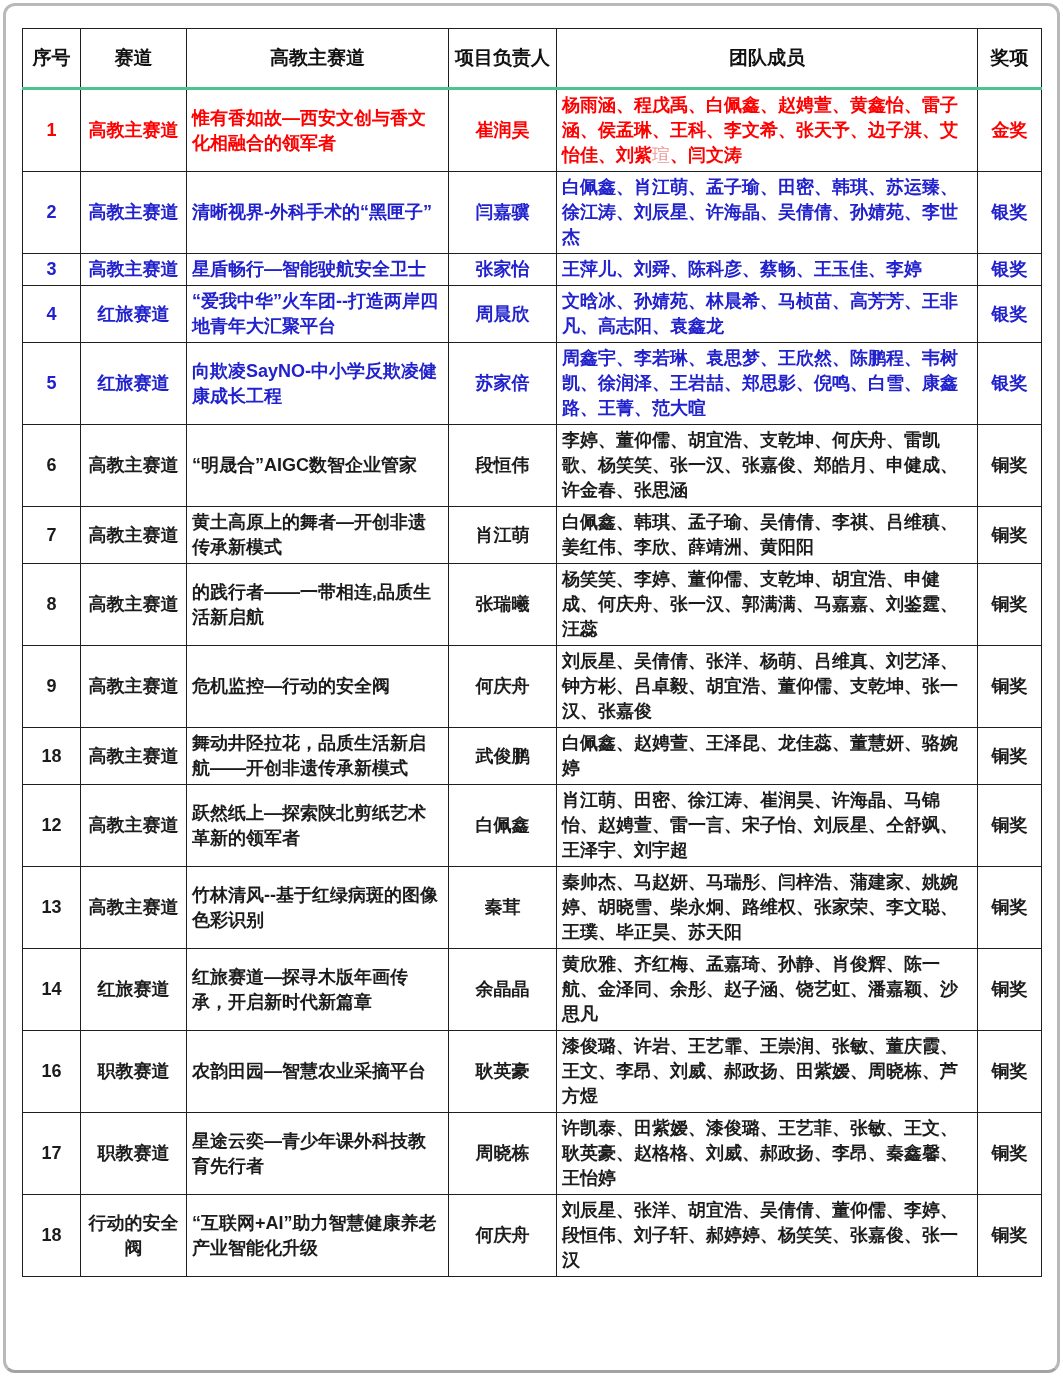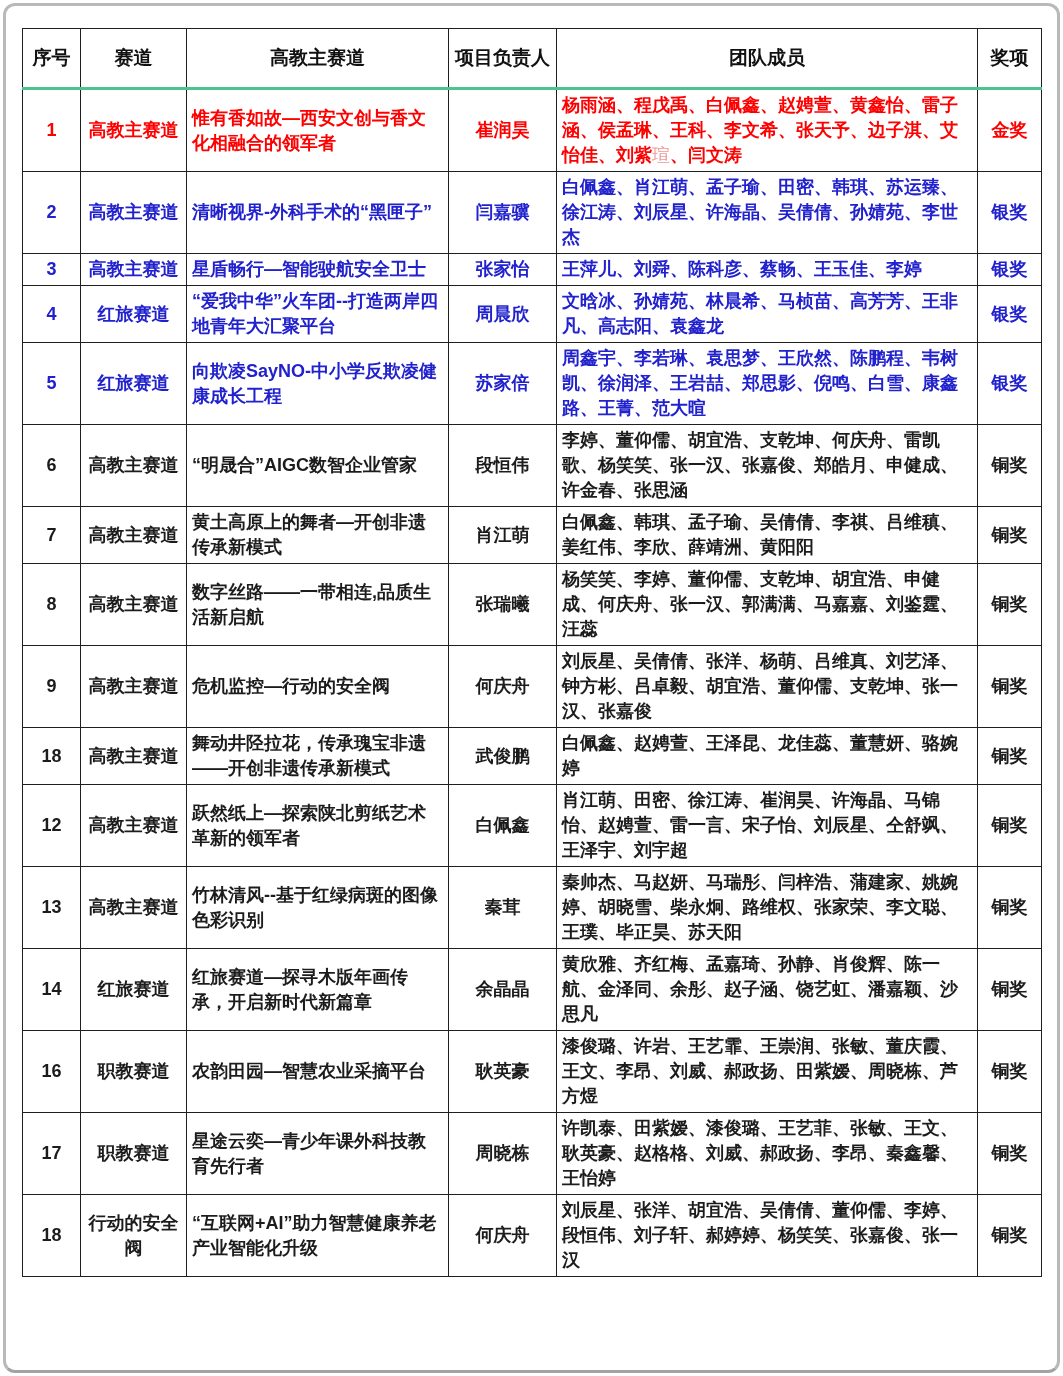--- a/index.html
+++ b/index.html
@@ -114,37 +114,37 @@
         <td class="c-center">7</td>
         <td class="c-center">高教主赛道</td>
         <td class="c-left">黄土高原上的舞者—开创非遗传承新模式</td>
         <td class="c-center">肖江萌</td>
         <td class="c-left"><span>白佩鑫、韩琪、孟子瑜、吴倩倩、李祺、吕维稹、姜红伟、李欣、薛靖洲、黄阳阳</span></td>
         <td class="c-center">铜奖</td>
       </tr>
       <tr class="bronze">
         <td class="c-center">8</td>
         <td class="c-center">高教主赛道</td>
-        <td class="c-left">数字丝路——一带相连,品质生活新启航</td>
+        <td class="c-left">的践行者——一带相连,品质生活新启航</td>
         <td class="c-center">张瑞曦</td>
         <td class="c-left"><span>杨笑笑、李婷、董仰儒、支乾坤、胡宜浩、申健成、何庆舟、张一汉、郭满满、马嘉嘉、刘鉴霆、汪蕊</span></td>
         <td class="c-center">铜奖</td>
       </tr>
       <tr class="bronze">
         <td class="c-center">9</td>
         <td class="c-center">高教主赛道</td>
         <td class="c-left">危机监控—行动的安全阀</td>
         <td class="c-center">何庆舟</td>
         <td class="c-left"><span>刘辰星、吴倩倩、张洋、杨萌、吕维真、刘艺泽、钟方彬、吕卓毅、胡宜浩、董仰儒、支乾坤、张一汉、张嘉俊</span></td>
         <td class="c-center">铜奖</td>
       </tr>
       <tr class="bronze">
         <td class="c-center">18</td>
         <td class="c-center">高教主赛道</td>
-        <td class="c-left">舞动井陉拉花，传承瑰宝非遗——开创非遗传承新模式</td>
+        <td class="c-left">舞动井陉拉花，品质生活新启航——开创非遗传承新模式</td>
         <td class="c-center">武俊鹏</td>
         <td class="c-left"><span>白佩鑫、赵娉萱、王泽昆、龙佳蕊、董慧妍、骆婉婷</span></td>
         <td class="c-center">铜奖</td>
       </tr>
       <tr class="bronze">
         <td class="c-center">12</td>
         <td class="c-center">高教主赛道</td>
         <td class="c-left">跃然纸上—探索陕北剪纸艺术革新的领军者</td>
         <td class="c-center">白佩鑫</td>
         <td class="c-left"><span>肖江萌、田密、徐江涛、崔润昊、许海晶、马锦怡、赵娉萱、雷一言、宋子怡、刘辰星、仝舒飒、王泽宇、刘宇超</span></td>

